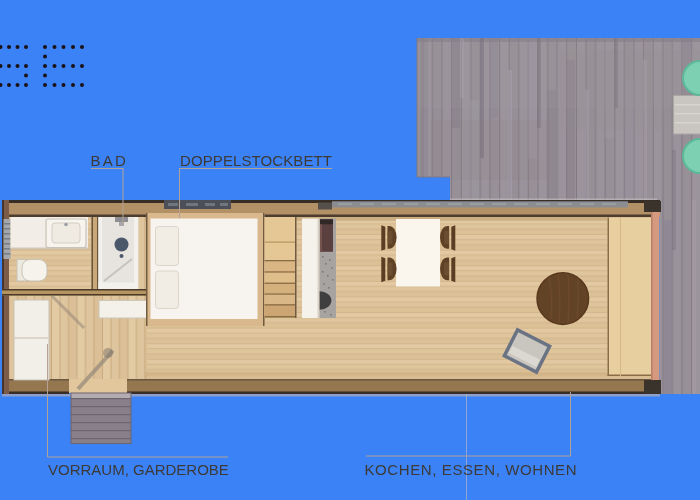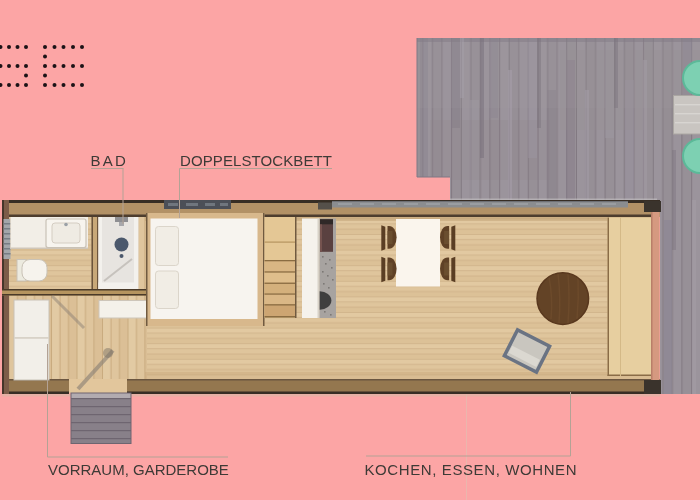--- a/index.html
+++ b/index.html
@@ -1,16 +1,16 @@
 <!DOCTYPE html>
 <html><head>
 <meta charset="utf-8">
 <style>
   html,body{margin:0;padding:0;}
-  #stage{position:relative;width:700px;height:500px;background:#fca5a5;overflow:hidden;
+  #stage{position:relative;width:700px;height:500px;background:#3b82f6;overflow:hidden;
          font-family:"Liberation Sans", sans-serif;}
 </style>
 </head>
 <body>
 <div id="stage">
 <svg width="700" height="500" viewBox="0 0 700 500" style="position:absolute;left:0;top:0">
 <defs>
   <pattern id="deckp" width="38.4" height="40" patternUnits="userSpaceOnUse">
     <rect width="38.4" height="40" fill="#999299"></rect>
     <rect x="0" width="9.6" height="40" fill="#9b949c"></rect>

